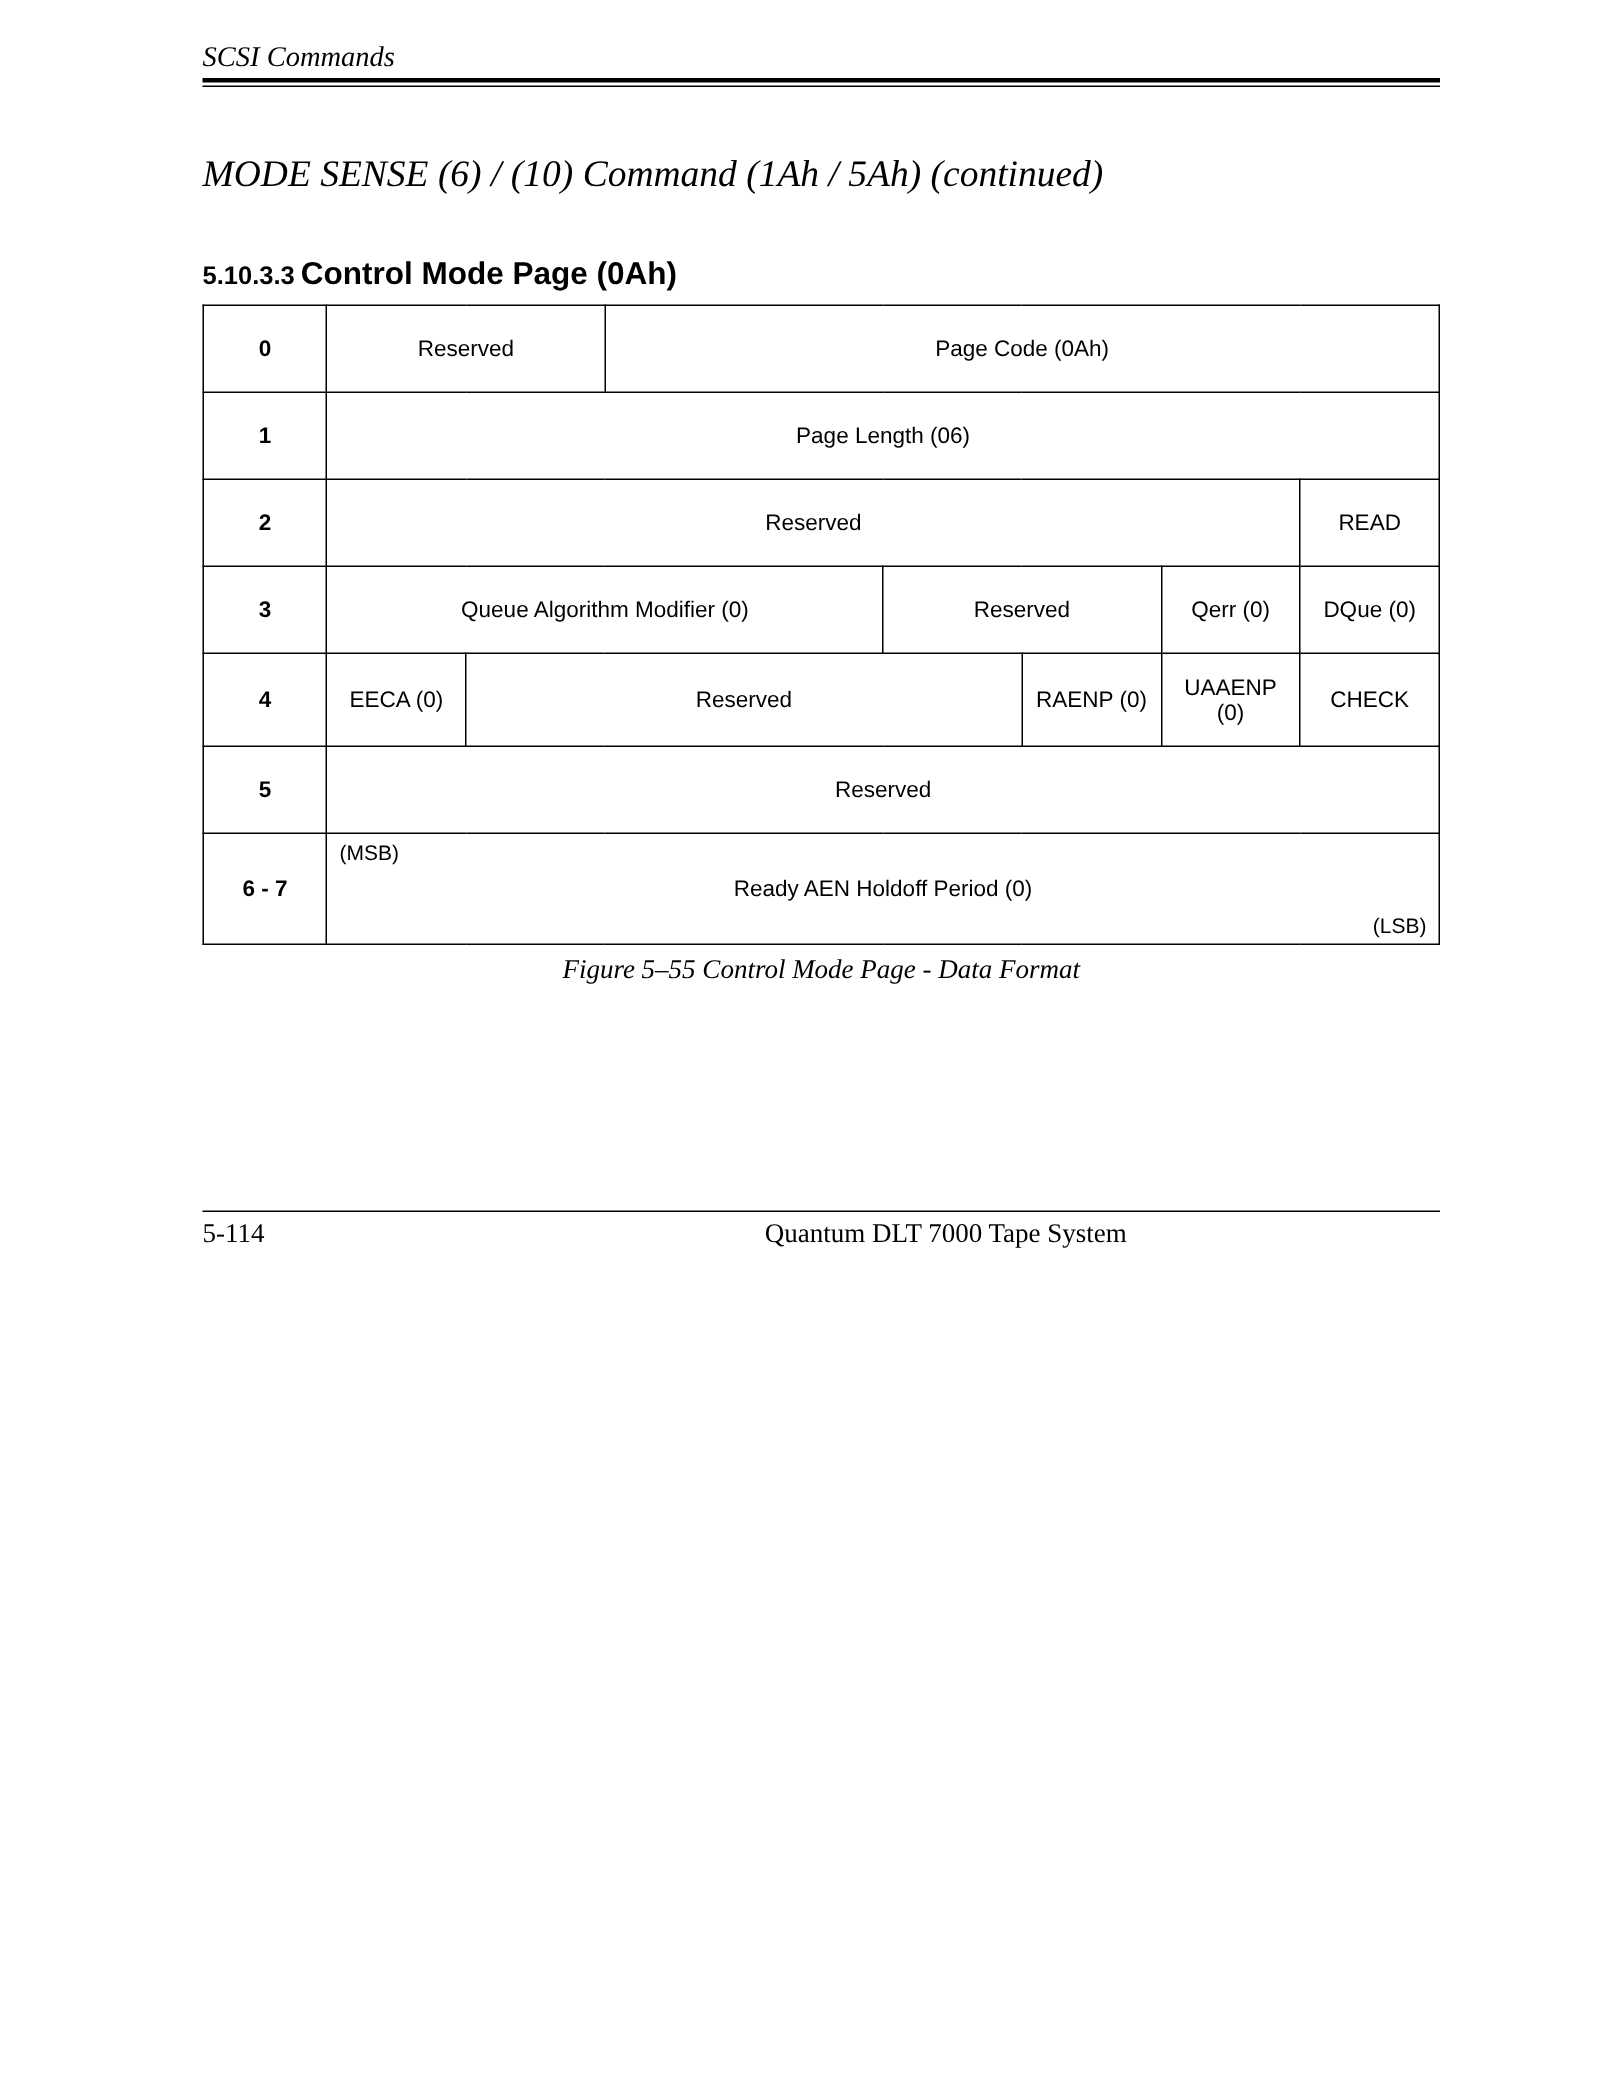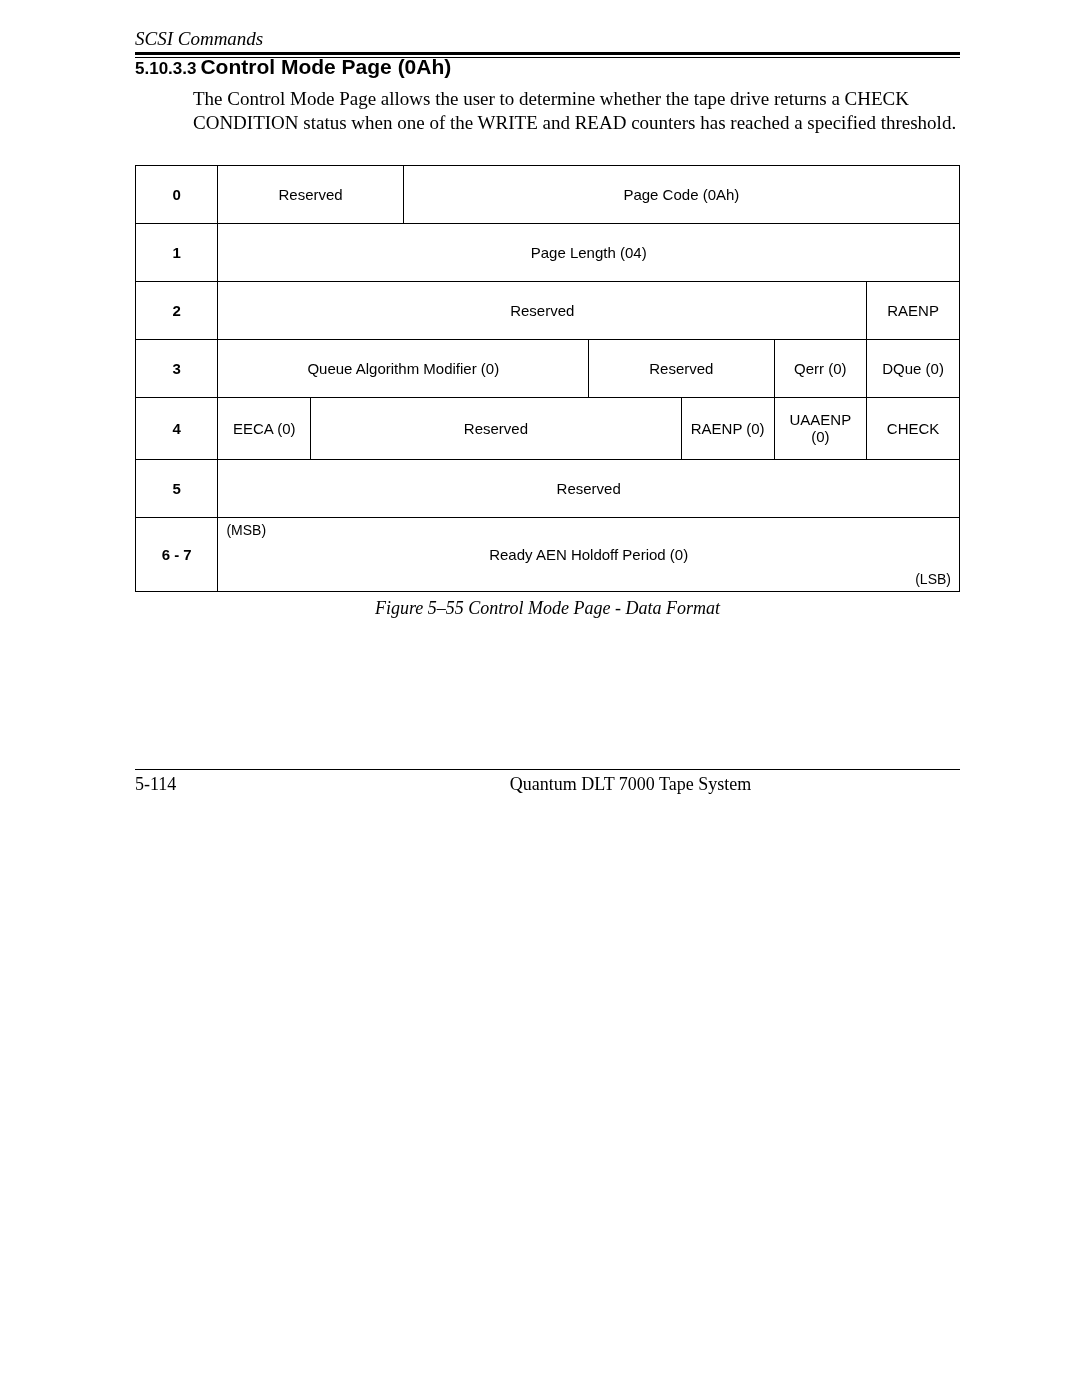--- a/index.html
+++ b/index.html
@@ -110,28 +110,28 @@
   .footer-page { width: 120px; }
   .footer-center { flex: 1; text-align: center; }
 </style>
 </head>
 <body>
 
 <div class="page">
 
   <div class="running-head">SCSI Commands</div>
 
+  <div class="section-title">MODE SENSE  (6) / (10) Command  (1Ah / 5Ah) (continued)</div>
 
   <div class="subsection-row">
     <span class="subsection-num">5.10.3.3</span>
     <span> </span>
     <span class="subsection-title">Control Mode Page (0Ah)</span>
   </div>
 
-  <div class="body-para">The Control Mode Page allows the user to determine whether the tape drive returns a CHECK CONDITION status when one of the WRITE and READ counters has reached a specified threshold.</div>
 
   <table class="bit-table">
     <colgroup>
       <col class="byte-col">
       <col class="bit-col">
         <col class="bit-col">
         <col class="bit-col">
         <col class="bit-col">
       <col class="bit-col">
         <col class="bit-col">
@@ -141,27 +141,27 @@
     <tbody>
 
     <tr class="tall">
       <th>0</th>
       <td colspan="2">Reserved</td>
       <td colspan="6">Page Code (0Ah)</td>
     </tr>
 
     <tr class="tall">
       <th>1</th>
-      <td colspan="8">Page Length (04)</td>
+      <td colspan="8">Page Length (06)</td>
     </tr>
 
     <tr class="tall">
       <th>2</th>
       <td colspan="7">Reserved</td>
-      <td>RAENP</td>
+      <td>READ</td>
     </tr>
 
     <tr class="tall">
       <th>3</th>
       <td colspan="4">Queue Algorithm Modifier (0)</td>
       <td colspan="2">Reserved</td>
       <td>Qerr (0)</td>
       <td>DQue (0)</td>
     </tr>
 

